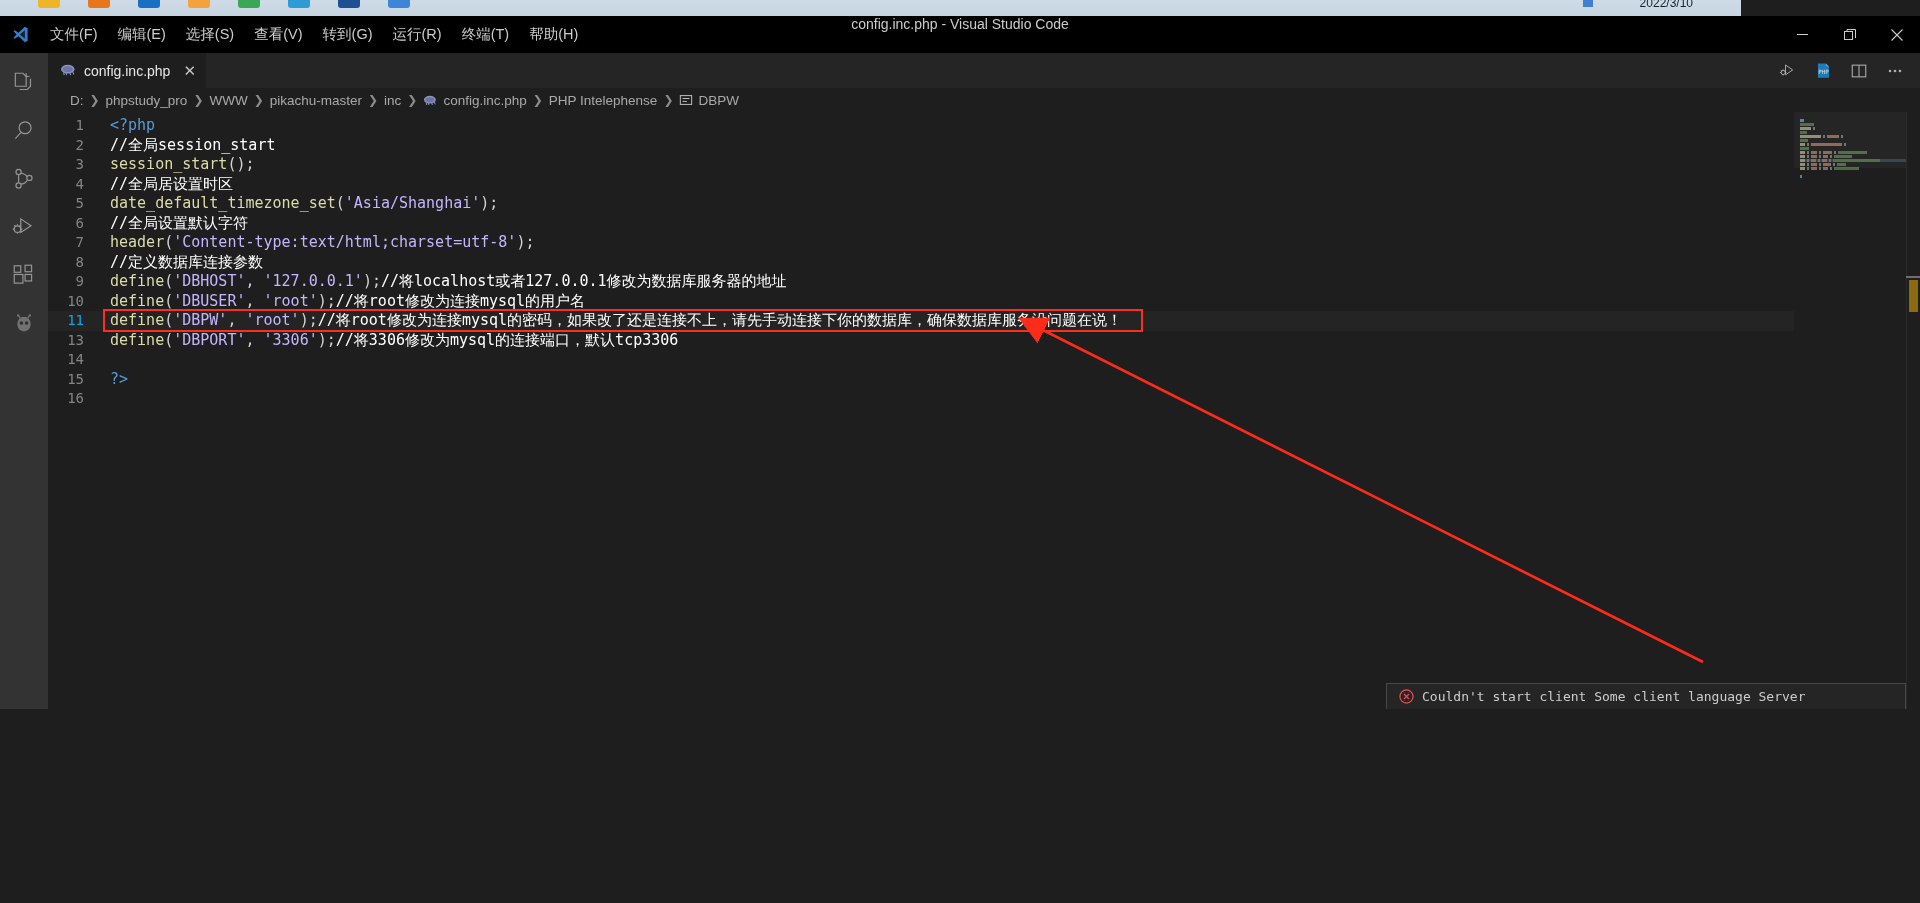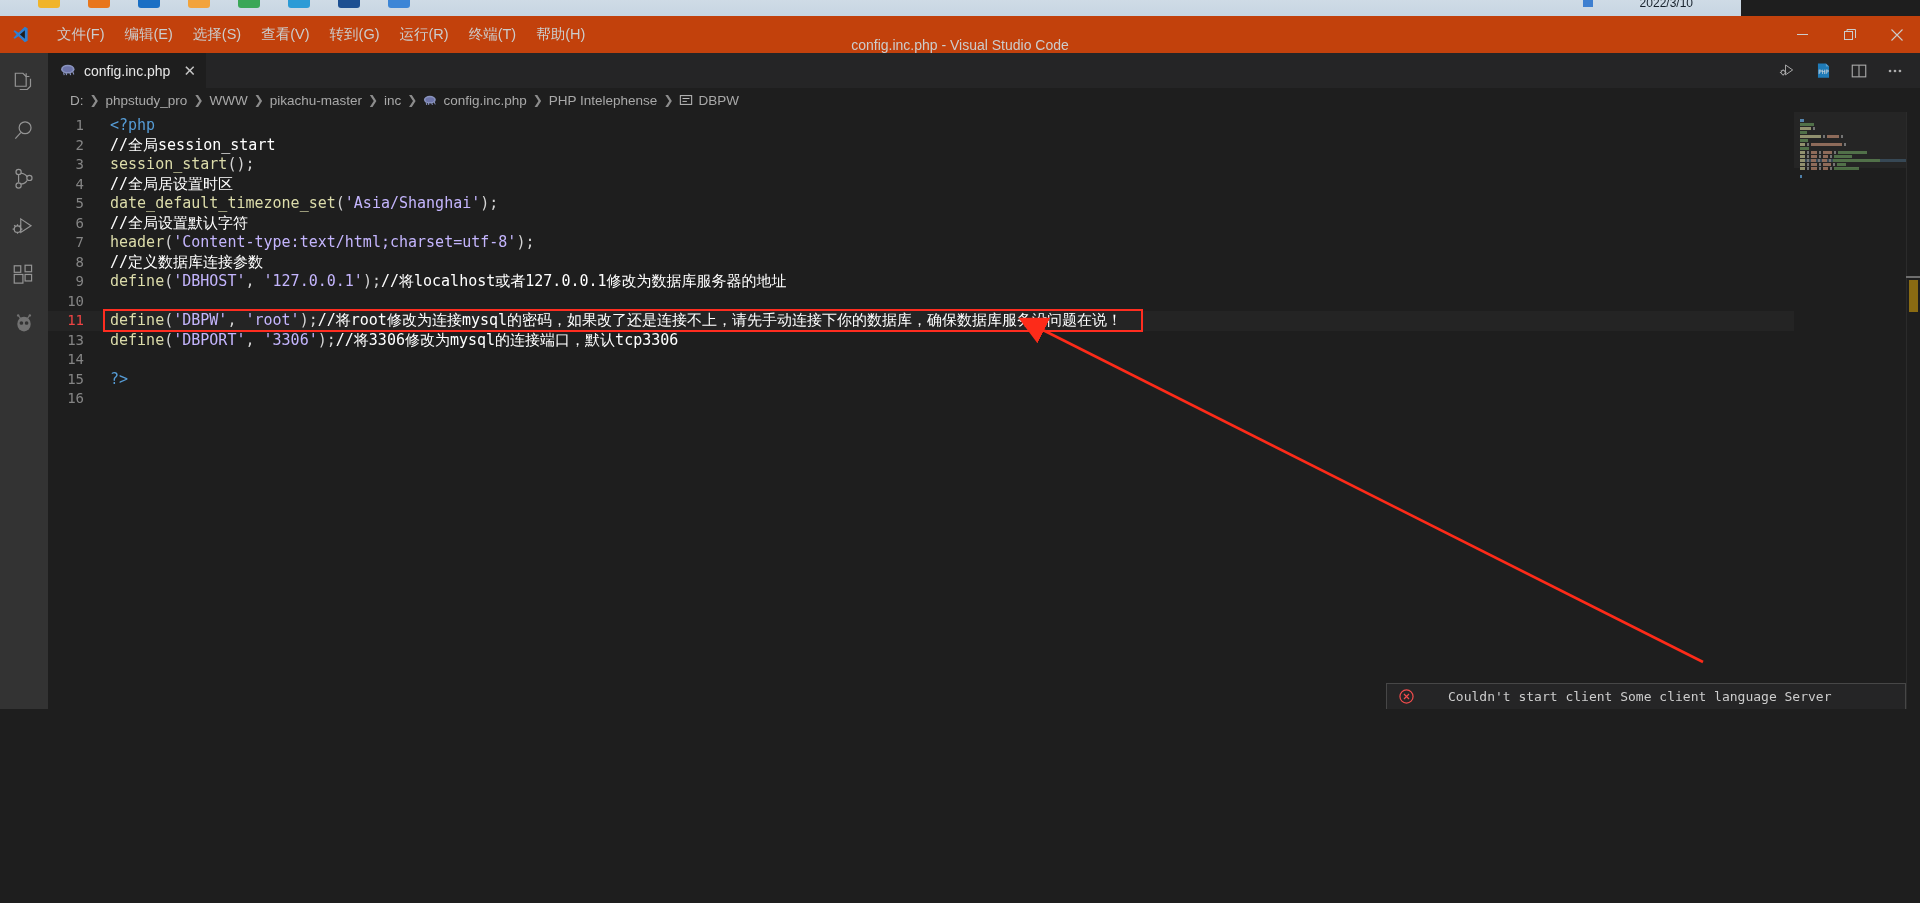--- a/index.html
+++ b/index.html
@@ -32,22 +32,22 @@
     position: absolute; top: 16px; left: 0;
     width: 1920px; height: 887px;
     background: #1e1e1e;
     color: #cccccc;
   }
 
   
   .titlebar {
     position: relative;
     height: 37px;
-    background: #c2410c;
-    display: flex; align-items: flex-end; gap: 7px;
+    background: #000000;
+    display: flex; align-items: flex-start;
   }
   .vs-logo { width: 40px; height: 37px; display:flex; align-items:center; justify-content:center; }
   .menubar { display: flex; align-items: center; height: 37px; }
   .menu-item {
     padding: 0 10px; height: 37px; line-height: 37px;
     font-size: 14.5px; color: #cccccc; cursor: default; white-space: nowrap;
   }
   .title-center {
     position: absolute; left: 0; right: 0; text-align: center;
     font-size: 14px; color: #cccccc; pointer-events: none;
@@ -112,21 +112,21 @@
     font-size: 15px;
     line-height: 19.5px;
   }
   .codelines { position: absolute; top: 4px; left: 0; right: 0; }
   .line { height: 19.5px; display: flex; align-items: center; white-space: pre; position: relative; }
   .line.active { background: #242424; }
   .ln {
     width: 62px; text-align: right; padding-right: 26px;
     color: #858585; font-size: 14px; flex: none; user-select: none;
   }
-  .line.active .ln { color: #ef4444; }
+  .line.active .ln { color: #0ea5e9; }
   .code { color: #d4d4d4; }
 
   .tk-tag      { color: #569cd6; }
   .tk-comment  { color: #ffffff; }
   .tk-fn       { color: #dcdcaa; }
   .tk-str      { color: #c4b5fd; }
   .tk-punc     { color: #d4d4d4; }
 
   
   .redbox {
@@ -155,21 +155,21 @@
   .ov-cursor { position: absolute; right: 0; width: 14px; height: 2px; background: #6e6e6e; }
 
   
   .toast {
     position: absolute; right: 14px; bottom: 0;
     width: 520px; height: 26px;
     background: #252526; border: 1px solid #474747; border-bottom: none;
     display: flex; align-items: center; gap: 8px;
     padding: 0 12px; overflow: hidden;
   }
-  .toast-txt { font-size: 13px; color: #cccccc; white-space: nowrap; margin-left: 26px; }
+  .toast-txt { font-size: 13px; color: #cccccc; white-space: nowrap; }
   .err-ic { width: 15px; height: 15px; flex: none; }
 </style>
 </head>
 <body>
 
 <div class="taskbar">
   <div class="tb-icons">
     <span class="tb-ic" style="background:#f0b429"></span>
     <span class="tb-ic" style="background:#e8761c"></span>
     <span class="tb-ic" style="background:#1a6fc4"></span>
@@ -388,21 +388,21 @@
         <div class="codelines" id="codelines">
             <div class="line"><span class="ln">1</span><span class="code"><span class="tk-tag">&lt;?php</span></span></div>
             <div class="line"><span class="ln">2</span><span class="code"><span class="tk-comment">//全局session_start</span></span></div>
             <div class="line"><span class="ln">3</span><span class="code"><span class="tk-fn">session_start</span><span class="tk-punc">();</span></span></div>
             <div class="line"><span class="ln">4</span><span class="code"><span class="tk-comment">//全局居设置时区</span></span></div>
             <div class="line"><span class="ln">5</span><span class="code"><span class="tk-fn">date_default_timezone_set</span><span class="tk-punc">(</span><span class="tk-str">'Asia/Shanghai'</span><span class="tk-punc">);</span></span></div>
             <div class="line"><span class="ln">6</span><span class="code"><span class="tk-comment">//全局设置默认字符</span></span></div>
             <div class="line"><span class="ln">7</span><span class="code"><span class="tk-fn">header</span><span class="tk-punc">(</span><span class="tk-str">'Content-type:text/html;charset=utf-8'</span><span class="tk-punc">);</span></span></div>
             <div class="line"><span class="ln">8</span><span class="code"><span class="tk-comment">//定义数据库连接参数</span></span></div>
             <div class="line"><span class="ln">9</span><span class="code"><span class="tk-fn">define</span><span class="tk-punc">(</span><span class="tk-str">'DBHOST'</span><span class="tk-punc">, </span><span class="tk-str">'127.0.0.1'</span><span class="tk-punc">);</span><span class="tk-comment">//将localhost或者127.0.0.1修改为数据库服务器的地址</span></span></div>
-            <div class="line"><span class="ln">10</span></div>
+            <div class="line"><span class="ln">10</span><span class="code"><span class="tk-fn">define</span><span class="tk-punc">(</span><span class="tk-str">'DBUSER'</span><span class="tk-punc">, </span><span class="tk-str">'root'</span><span class="tk-punc">);</span><span class="tk-comment">//将root修改为连接mysql的用户名</span></span></div>
             <div class="line active"><span class="ln">11</span><span class="code"><span class="tk-fn">define</span><span class="tk-punc">(</span><span class="tk-str">'DBPW'</span><span class="tk-punc">, </span><span class="tk-str">'root'</span><span class="tk-punc">);</span><span class="tk-comment">//将root修改为连接mysql的密码，如果改了还是连接不上，请先手动连接下你的数据库，确保数据库服务没问题在说！</span></span></div>
             <div class="line"><span class="ln">13</span><span class="code"><span class="tk-fn">define</span><span class="tk-punc">(</span><span class="tk-str">'DBPORT'</span><span class="tk-punc">, </span><span class="tk-str">'3306'</span><span class="tk-punc">);</span><span class="tk-comment">//将3306修改为mysql的连接端口，默认tcp3306</span></span></div>
             <div class="line"><span class="ln">14</span><span class="code"></span></div>
             <div class="line"><span class="ln">15</span><span class="code"><span class="tk-tag">?&gt;</span></span></div>
             <div class="line"><span class="ln">16</span><span class="code"></span></div>
           </div>
 
         <div class="redbox" id="redbox" style="left: 55px; top: 197px; width: 1040px; height: 22.5px; border-color: rgb(255, 45, 32);"></div>
 
         <svg class="arrowsvg" width="1920" height="800">

